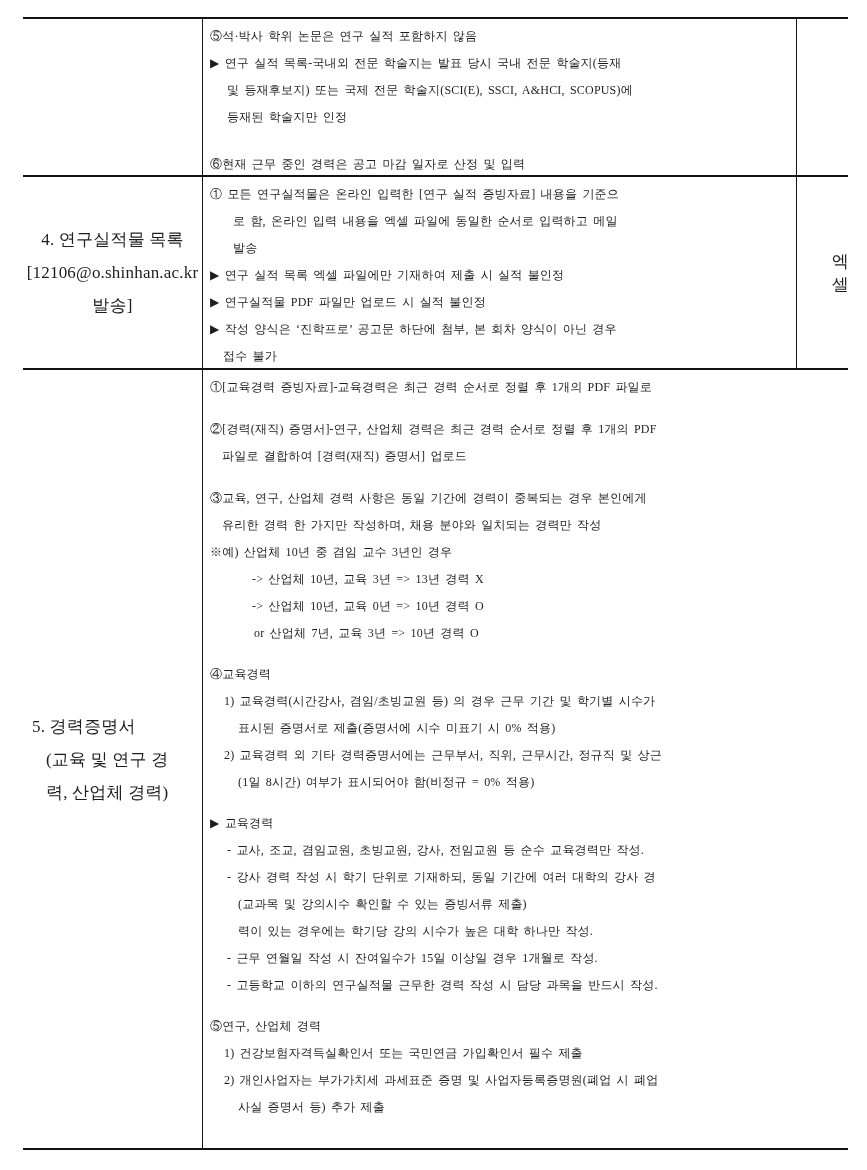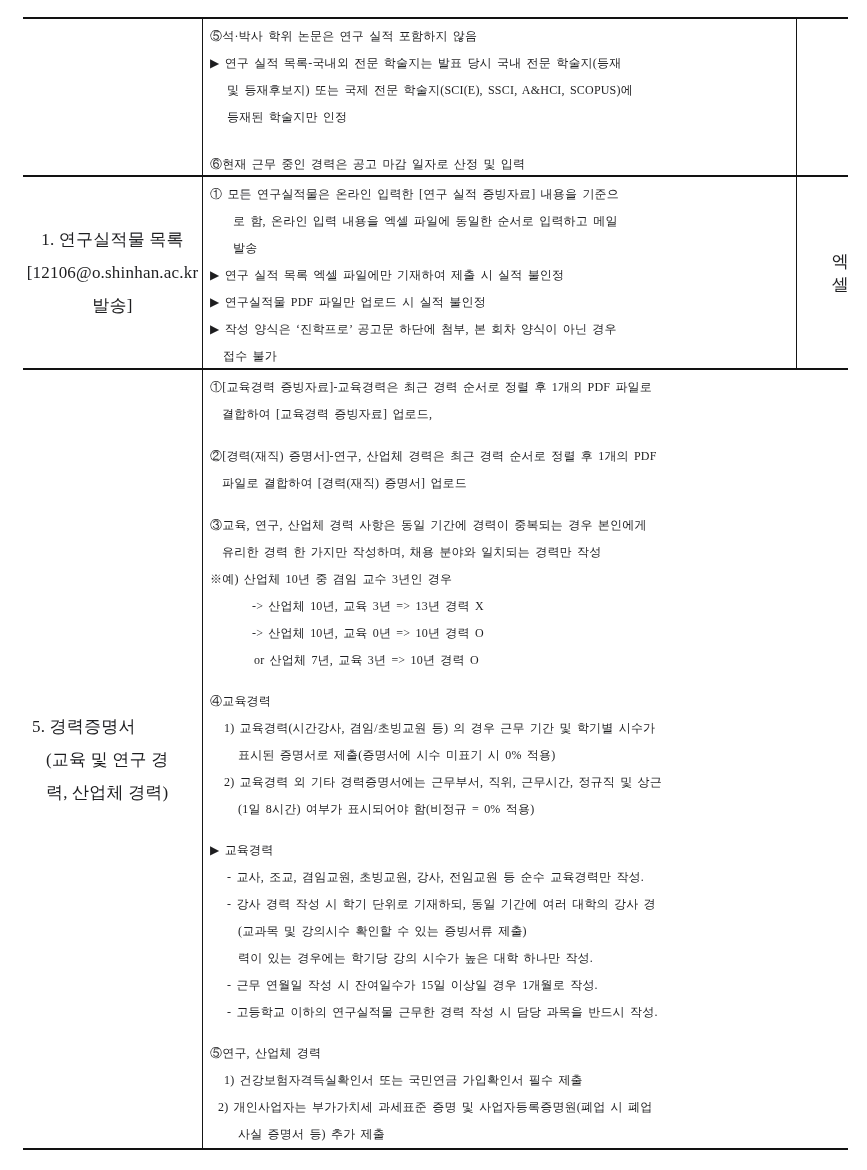--- a/index.html
+++ b/index.html
@@ -50,21 +50,21 @@
         <div class="line">▶ 연구 실적 목록-국내외 전문 학술지는 발표 당시 국내 전문 학술지(등재</div>
         <div class="line" style="margin-left: 17px;">및 등재후보지) 또는 국제 전문 학술지(SCI(E), SSCI, A&amp;HCI, SCOPUS)에</div>
         <div class="line" style="margin-left: 17px;">등재된 학술지만 인정</div>
         <div class="line" style="margin-top: 20px;">⑥현재 근무 중인 경력은 공고 마감 일자로 산정 및 입력</div>
       </div>
     <div class="cell c-format"></div>
   </section>
 
   <section class="trow r1">
     <div class="cell c-label">
-        <div class="line">1. 연구실적물 목록</div>
+        <div class="line">4. 연구실적물 목록</div>
         <div class="line">[12106@o.shinhan.ac.kr</div>
         <div class="line">발송]</div>
       </div>
     <div class="cell c-content">
         <div class="line">① 모든 연구실적물은 온라인 입력한 [연구 실적 증빙자료] 내용을 기준으</div>
         <div class="line" style="margin-left: 23px;">로 함, 온라인 입력 내용을 엑셀 파일에 동일한 순서로 입력하고 메일</div>
         <div class="line" style="margin-left: 23px;">발송</div>
         <div class="line">▶ 연구 실적 목록 엑셀 파일에만 기재하여 제출 시 실적 불인정</div>
         <div class="line">▶ 연구실적물 PDF 파일만 업로드 시 실적 불인정</div>
         <div class="line">▶ 작성 양식은 ‘진학프로’ 공고문 하단에 첨부, 본 회차 양식이 아닌 경우</div>
@@ -74,21 +74,20 @@
   </section>
 
   <section class="trow r2">
     <div class="cell c-label">
         <div class="line">5. 경력증명서</div>
         <div class="line" style="margin-left: 14px;">(교육 및 연구 경</div>
         <div class="line" style="margin-left: 14px;">력, 산업체 경력)</div>
       </div>
     <div class="cell c-content">
         <div class="line">①[교육경력 증빙자료]-교육경력은 최근 경력 순서로 정렬 후 1개의 PDF 파일로</div>
-        <div class="line" style="margin-left: 12px;">결합하여 [교육경력 증빙자료] 업로드,</div>
         <div class="line" style="margin-top: 15px;">②[경력(재직) 증명서]-연구, 산업체 경력은 최근 경력 순서로 정렬 후 1개의 PDF</div>
         <div class="line" style="margin-left: 12px;">파일로 결합하여 [경력(재직) 증명서] 업로드</div>
         <div class="line" style="margin-top: 15px;">③교육, 연구, 산업체 경력 사항은 동일 기간에 경력이 중복되는 경우 본인에게</div>
         <div class="line" style="margin-left: 12px;">유리한 경력 한 가지만 작성하며, 채용 분야와 일치되는 경력만 작성</div>
         <div class="line">※예) 산업체 10년 중 겸임 교수 3년인 경우</div>
         <div class="line" style="margin-left: 42px;">-&gt; 산업체 10년, 교육 3년 =&gt; 13년 경력 X</div>
         <div class="line" style="margin-left: 42px;">-&gt; 산업체 10년, 교육 0년 =&gt; 10년 경력 O</div>
         <div class="line" style="margin-left: 44px;">or 산업체  7년, 교육 3년 =&gt; 10년 경력 O</div>
         <div class="line" style="margin-top: 14px;">④교육경력</div>
         <div class="line" style="margin-left: 14px;">1) 교육경력(시간강사, 겸임/초빙교원 등) 의 경우 근무 기간 및 학기별 시수가</div>
@@ -97,18 +96,18 @@
         <div class="line" style="margin-left: 28px;">(1일 8시간) 여부가 표시되어야 함(비정규 = 0% 적용)</div>
         <div class="line" style="margin-top: 14px;">▶ 교육경력</div>
         <div class="line" style="margin-left: 17px;">- 교사, 조교, 겸임교원, 초빙교원, 강사, 전임교원 등 순수 교육경력만 작성.</div>
         <div class="line" style="margin-left: 17px;">- 강사 경력 작성 시 학기 단위로 기재하되, 동일 기간에 여러 대학의 강사 경</div>
         <div class="line" style="margin-left: 28px;">(교과목 및 강의시수 확인할 수 있는 증빙서류 제출)</div>
         <div class="line" style="margin-left: 28px;">력이 있는 경우에는 학기당 강의 시수가 높은 대학 하나만 작성.</div>
         <div class="line" style="margin-left: 17px;">- 근무 연월일 작성 시 잔여일수가 15일 이상일 경우 1개월로 작성.</div>
         <div class="line" style="margin-left: 17px;">- 고등학교 이하의 연구실적물 근무한 경력 작성 시 담당 과목을 반드시 작성.</div>
         <div class="line" style="margin-top: 14px;">⑤연구, 산업체 경력</div>
         <div class="line" style="margin-left: 14px;">1) 건강보험자격득실확인서 또는 국민연금 가입확인서 필수 제출</div>
-        <div class="line" style="margin-left: 8px;">2) 개인사업자는 부가가치세 과세표준 증명 및 사업자등록증명원(폐업 시 폐업</div>
+        <div class="line" style="margin-left: 14px;">2) 개인사업자는 부가가치세 과세표준 증명 및 사업자등록증명원(폐업 시 폐업</div>
         <div class="line" style="margin-left: 28px;">사실 증명서 등) 추가 제출</div>
       </div>
   </section>
 
 </div>
 
 </body></html>

